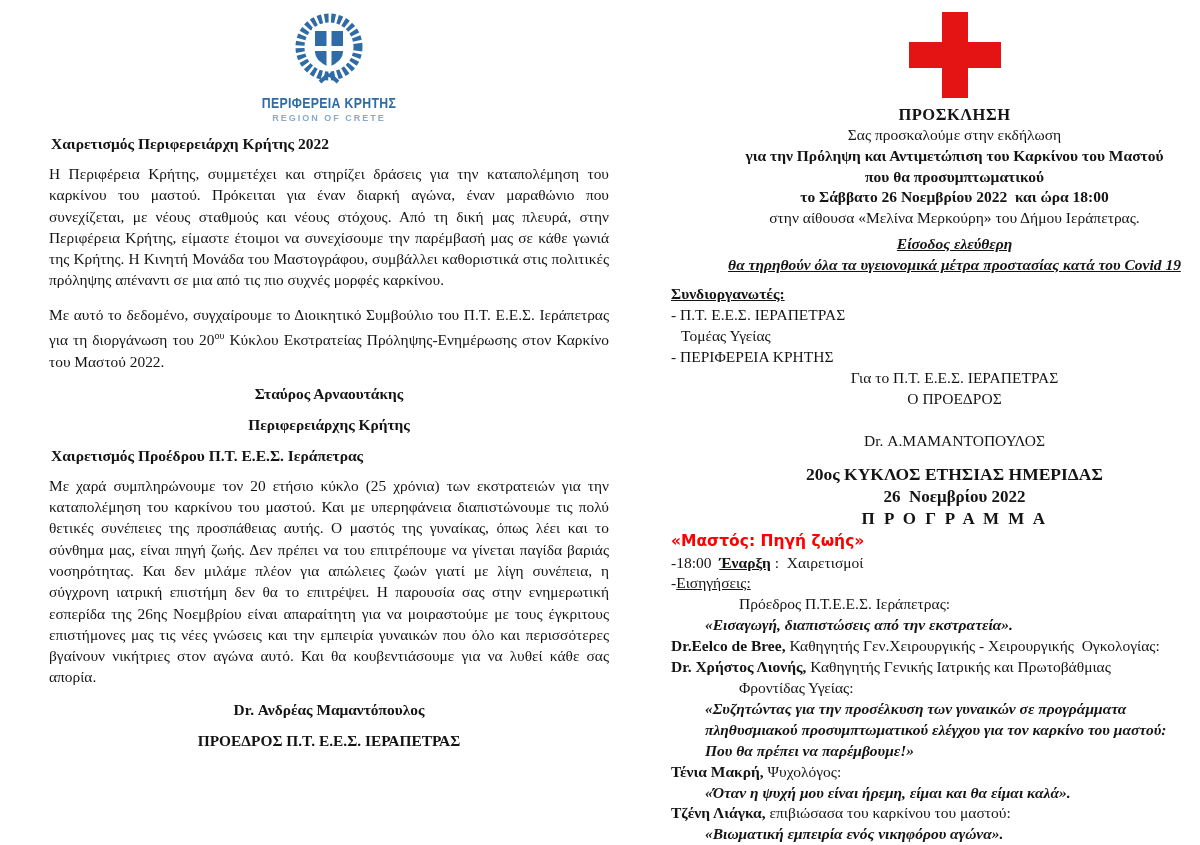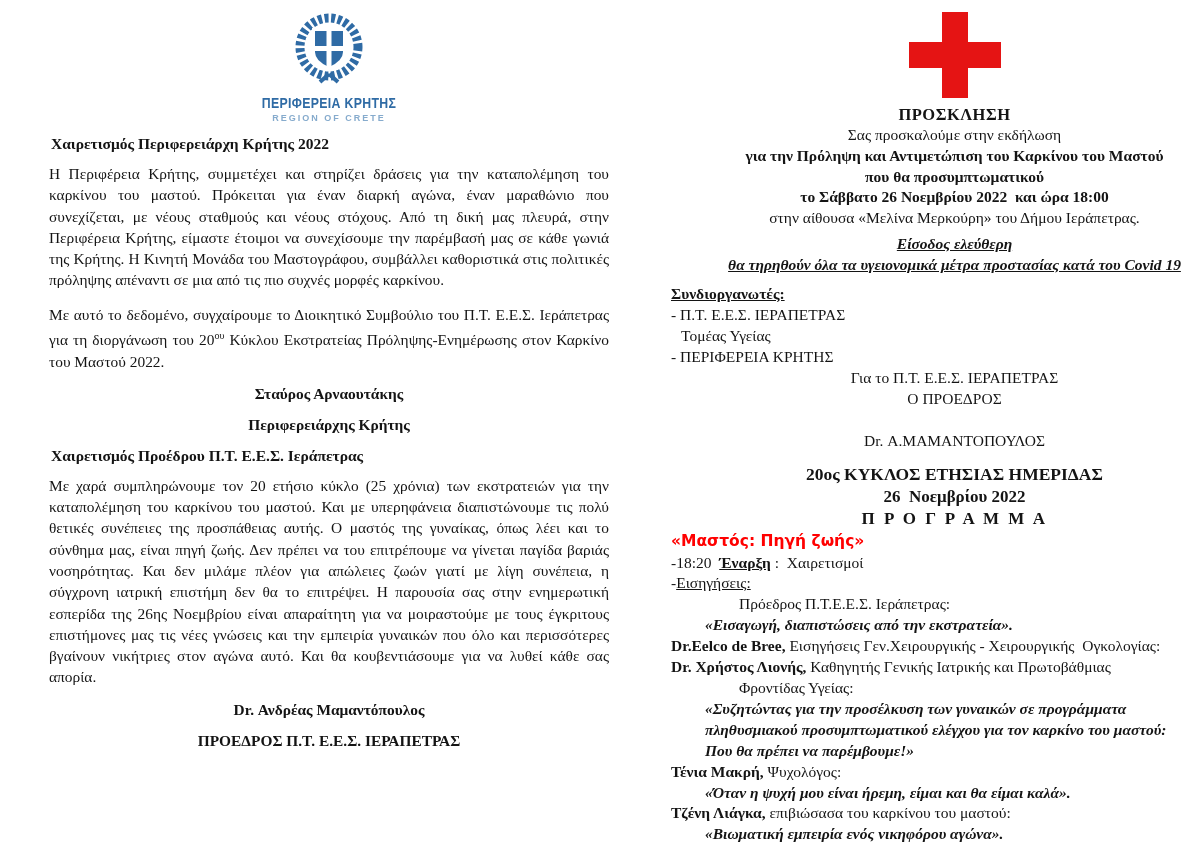--- a/index.html
+++ b/index.html
@@ -115,28 +115,28 @@
       </div>
     </div>
 
     <div class="ev ev1">20ος ΚΥΚΛΟΣ ΕΤΗΣΙΑΣ ΗΜΕΡΙΔΑΣ</div>
     <div class="ev ev2">26  Νοεμβρίου 2022</div>
     <div class="ev ev3">Π Ρ Ο Γ Ρ Α Μ Μ Α</div>
     <div class="motto">«Μαστός:  Πηγή ζωής»</div>
 
     <div>
 
-      <div class="pline"><span>-18:20  </span><span class="b u">Έναρξη</span><span> :  </span><span>Χαιρετισμοί</span></div>
+      <div class="pline"><span>-18:00  </span><span class="b u">Έναρξη</span><span> :  </span><span>Χαιρετισμοί</span></div>
 
       <div class="pline"><span>-</span><span class="u">Εισηγήσεις:</span></div>
 
       <div class="pline ind2">Πρόεδρος Π.Τ.Ε.Ε.Σ. Ιεράπετρας:</div>
       <div class="pline ind1 bi">«Εισαγωγή, διαπιστώσεις από την εκστρατεία».</div>
 
-      <div class="pline"><span class="b">Dr.Eelco de Bree,</span><span> Εισηγήσεις Γεν.Χειρουργικής - Χειρουργικής  Ογκολογίας:</span></div>
+      <div class="pline"><span class="b">Dr.Eelco de Bree,</span><span> Καθηγητής Γεν.Χειρουργικής - Χειρουργικής  Ογκολογίας:</span></div>
 
       <div class="pline"><span class="b">Dr. Χρήστος Λιονής,</span><span> Καθηγητής Γενικής Ιατρικής και Πρωτοβάθμιας</span></div>
       <div class="pline ind2">Φροντίδας Υγείας:</div>
       <div class="pline ind1 bi prelines">«Συζητώντας για την προσέλκυση των γυναικών σε προγράμματα
 πληθυσμιακού προσυμπτωματικού ελέγχου για τον καρκίνο του μαστού:
 Που θα πρέπει να παρέμβουμε!»</div>
 
       <div class="pline"><span class="b">Τένια Μακρή,</span><span> Ψυχολόγος:</span></div>
       <div class="pline ind1 bi">«Όταν η ψυχή μου είναι ήρεμη, είμαι και θα είμαι καλά».</div>
 

